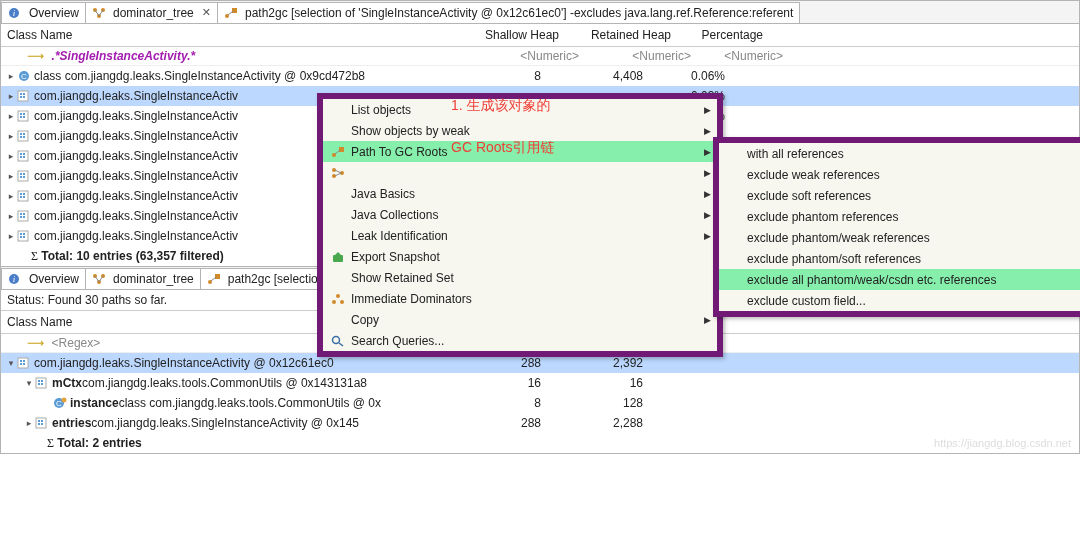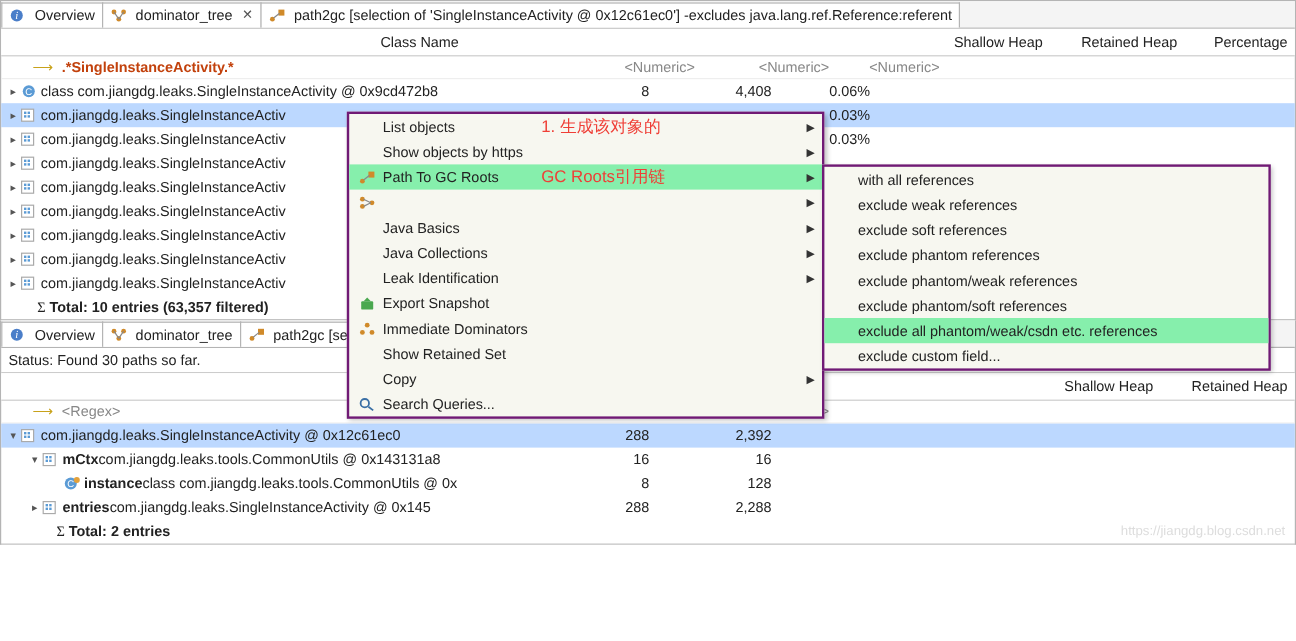--- a/index.html
+++ b/index.html
@@ -1,38 +1,38 @@
 <!DOCTYPE html>
 <html><head>
 <meta charset="utf-8">
 <style>
   html,body{margin:0;padding:0;font-family:"Segoe UI",Tahoma,Arial,sans-serif;font-size:12px;color:#222;background:#fff;width:1080px;}
   .tab-bar{display:flex;align-items:center;border-bottom:1px solid #b4b4b4;height:22px;background:#f4f4f4;}
   .tab{display:flex;align-items:center;height:20px;padding:0 6px;border:1px solid #b4b4b4;border-bottom:none;margin-right:-1px;background:#fff;gap:4px;white-space:nowrap;}
   .tab .close{color:#555;font-size:11px;margin-left:4px;}
-  .header-row{display:flex;border-bottom:1px solid #ccc;background:#fff;justify-content:flex-end;}
+  .header-row{display:flex;border-bottom:1px solid #ccc;background:#fff;}
   .header-row>div{padding:4px 6px;}
   .col-class{flex:0 0 460px;}
   .col-sh{flex:0 0 80px;text-align:right;}
   .col-rh{flex:0 0 100px;text-align:right;}
   .col-pc{flex:0 0 80px;text-align:right;}
   .filter-row{display:flex;border-bottom:1px solid #eee;}
   .filter-row>div{padding:2px 6px;color:#888;}
-  .regex-green{color:#c2410c;font-weight:bold;}
+  .regex-green{color:#a21caf;font-weight:bold;font-style:italic;}
   .tree-row{display:flex;align-items:center;height:20px;padding-left:4px;}
   .tree-row.selected{background:#bcd8ff;}
   .arrow{width:12px;display:inline-flex;justify-content:center;color:#555;font-size:9px;}
   .ficon{width:14px;height:12px;display:inline-block;margin-right:3px;}
   .val-sh{position:absolute;left:462px;width:78px;text-align:right;}
   .val-rh{position:absolute;left:544px;width:98px;text-align:right;}
   .val-pc{position:absolute;left:646px;width:78px;text-align:right;}
   .rel{position:relative;}
   .sigma{font-family:serif;}
   
-  .ctx{position:absolute;background:#f7f7f0;border:2px solid #701a75;box-shadow:2px 2px 4px rgba(0,0,0,.25);z-index:10;}
+  .ctx{position:absolute;background:#f7f7f0;border:6px solid #701a75;box-shadow:2px 2px 4px rgba(0,0,0,.25);z-index:10;margin-left:28px;}
   .ctx-row{display:flex;align-items:center;height:21px;padding:0 24px 0 6px;position:relative;white-space:nowrap;}
   .ctx-row.hov{background:#86efac;}
   .ctx-row .arrow-r{position:absolute;right:6px;font-size:9px;color:#333;}
   .ctx-icon{width:18px;height:16px;display:inline-flex;align-items:center;justify-content:center;margin-right:4px;}
   .ann-red{position:absolute;color:#ef3e36;font-size:14px;z-index:20;pointer-events:none;}
   .bold{font-weight:bold;}
   .status{padding:3px 6px;border-bottom:1px solid #ccc;}
   .pane2 .col-class{flex:0 0 460px;}
   .watermark{position:absolute;right:8px;bottom:4px;color:#ddd;font-size:11px;}
   
@@ -245,21 +245,21 @@
   </div>
 
   <div class="ctx" id="ctx1" style="left:288px;top:92px;width:394px;">
       <div class="ctx-row">
         <span class="ctx-icon"></span>
         <span>List objects</span>
         <span class="arrow-r">▶</span>
       </div>
       <div class="ctx-row">
         <span class="ctx-icon"></span>
-        <span>Show objects by https</span>
+        <span>Show objects by weak</span>
         <span class="arrow-r">▶</span>
       </div>
       <div class="ctx-row hov">
         <span class="ctx-icon">
           <svg width="14" height="12">
             <circle cx="3" cy="9" r="2" fill="#d08a2a"></circle>
             <rect x="8" y="1" width="5" height="5" fill="#d08a2a"></rect>
             <line x1="4" y1="8" x2="9" y2="4" stroke="#888"></line>
           </svg>
         </span>
@@ -296,32 +296,32 @@
       <div class="ctx-row">
         <span class="ctx-icon">
           <svg width="14" height="12">
             <rect x="2" y="4" width="10" height="7" rx="1" fill="#4aa84f"></rect>
             <path d="M7 1 L10 4 L4 4 Z" fill="#4aa84f"></path>
           </svg>
         </span>
         <span>Export Snapshot</span>
       </div>
       <div class="ctx-row">
+        <span class="ctx-icon"></span>
+        <span>Show Retained Set</span>
+      </div>
+      <div class="ctx-row">
         <span class="ctx-icon">
           <svg width="14" height="12">
             <circle cx="7" cy="3" r="2" fill="#d08a2a"></circle>
             <circle cx="3" cy="9" r="2" fill="#d08a2a"></circle>
             <circle cx="11" cy="9" r="2" fill="#d08a2a"></circle>
           </svg>
         </span>
         <span>Immediate Dominators</span>
-      </div>
-      <div class="ctx-row">
-        <span class="ctx-icon"></span>
-        <span>Show Retained Set</span>
       </div>
       <div class="ctx-row">
         <span class="ctx-icon"></span>
         <span>Copy</span>
         <span class="arrow-r">▶</span>
       </div>
       <div class="ctx-row">
         <span class="ctx-icon">
           <svg width="14" height="12">
             <circle cx="5" cy="5" r="3.5" fill="none" stroke="#3a6fa5" stroke-width="1.5"></circle>

